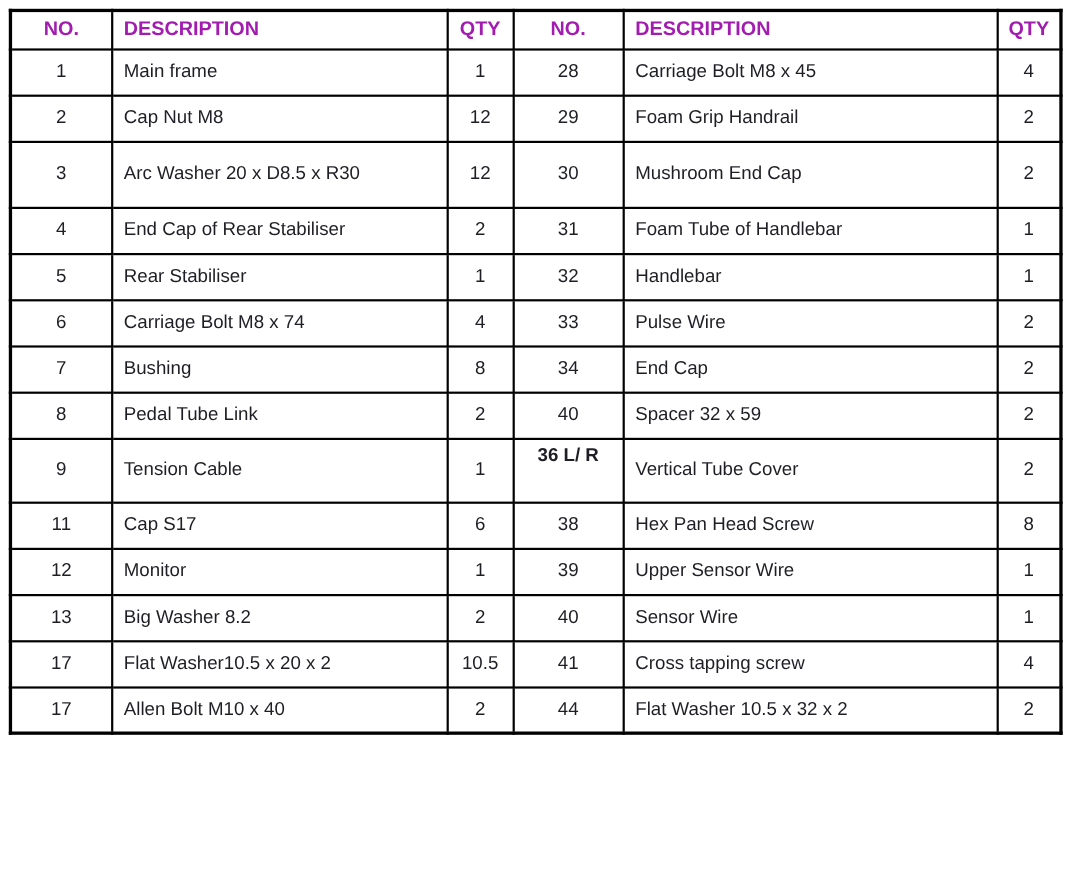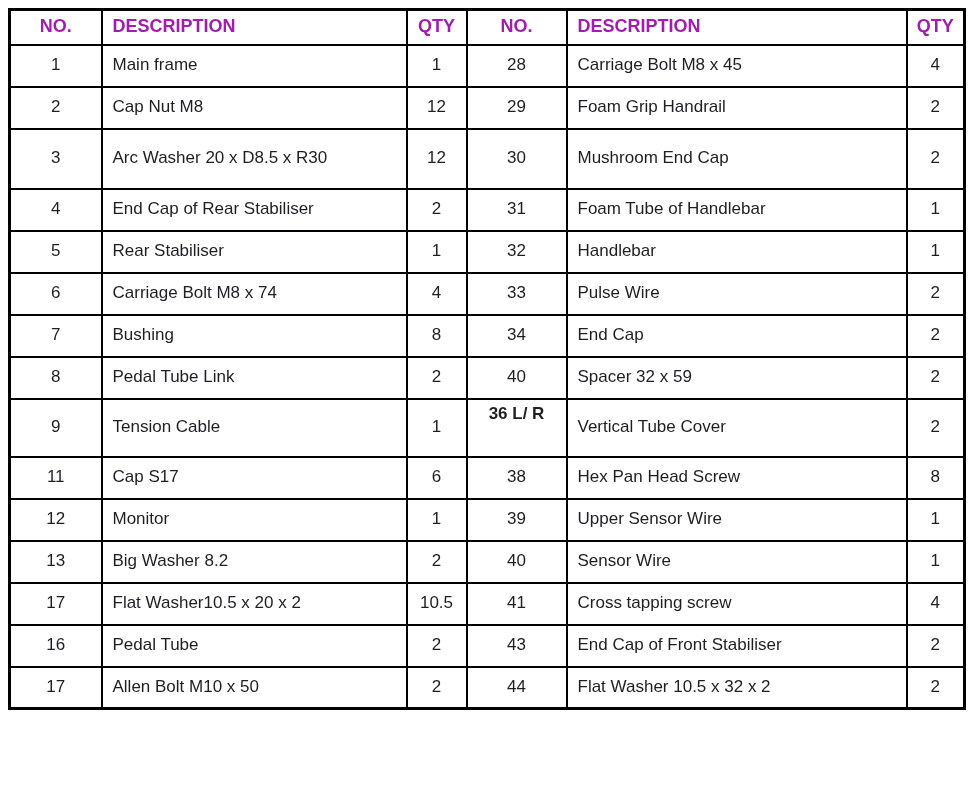--- a/index.html
+++ b/index.html
@@ -198,32 +198,24 @@
     <tr>
       <td class="c-no">17</td>
       <td class="c-desc">Flat Washer10.5 x 20 x 2</td>
       <td class="c-qty">10.5</td>
       <td class="c-no">41</td>
       <td class="c-desc">Cross tapping screw</td>
       <td class="c-qty">4</td>
     </tr>
 
 
-    <tr>
-      <td class="c-no">16</td>
-      <td class="c-desc">Pedal Tube</td>
-      <td class="c-qty">2</td>
-      <td class="c-no">43</td>
-      <td class="c-desc">End Cap of Front Stabiliser</td>
-      <td class="c-qty">2</td>
-    </tr>
 
     <tr>
       <td class="c-no">17</td>
-      <td class="c-desc">Allen Bolt M10 x 50</td>
+      <td class="c-desc">Allen Bolt M10 x 40</td>
       <td class="c-qty">2</td>
       <td class="c-no">44</td>
       <td class="c-desc">Flat Washer 10.5 x 32 x 2</td>
       <td class="c-qty">2</td>
     </tr>
 
     </tbody>
   </table>
 
 </div>

